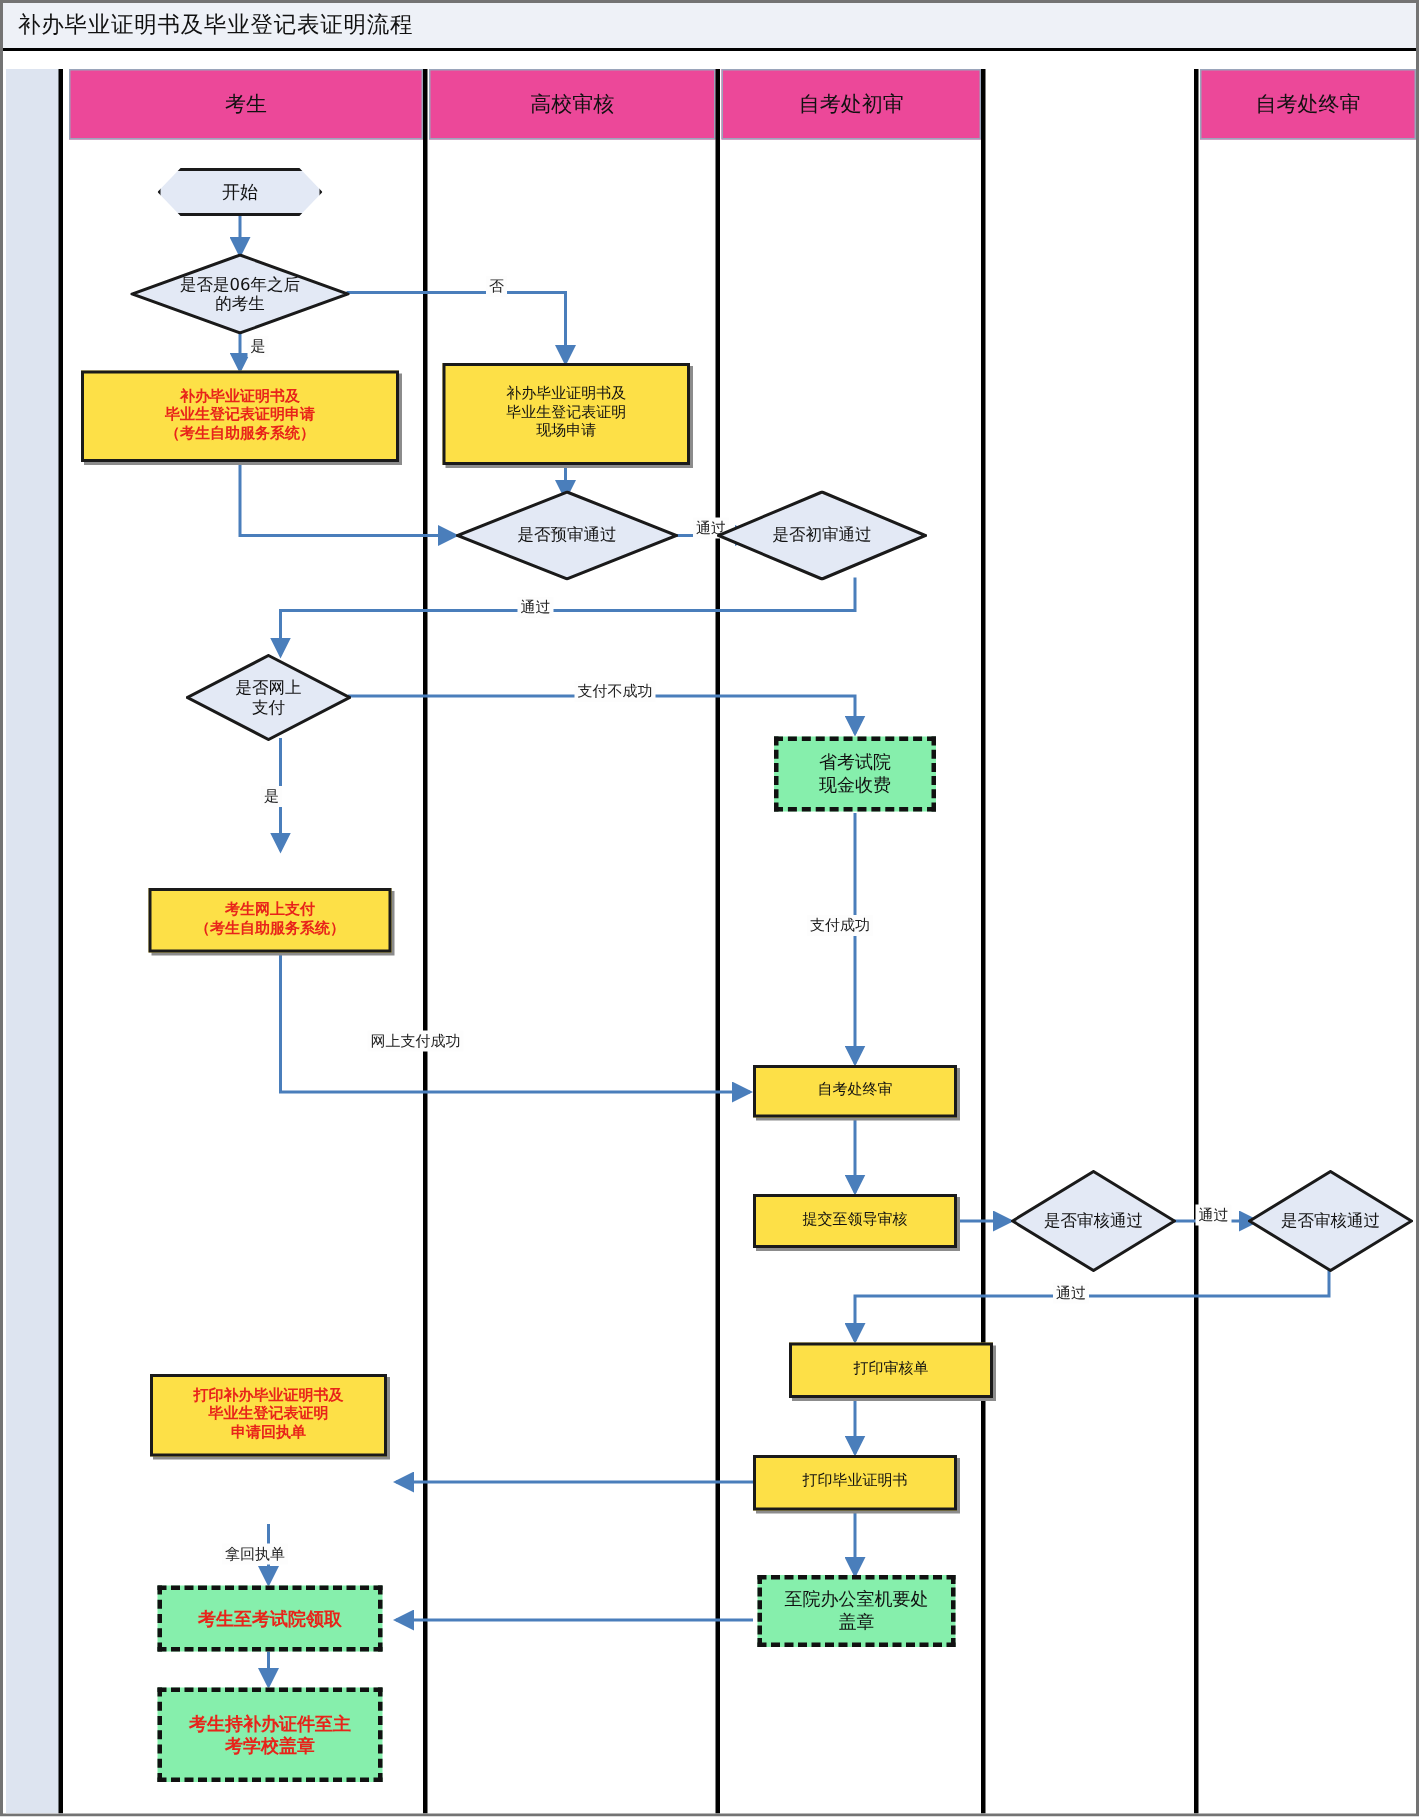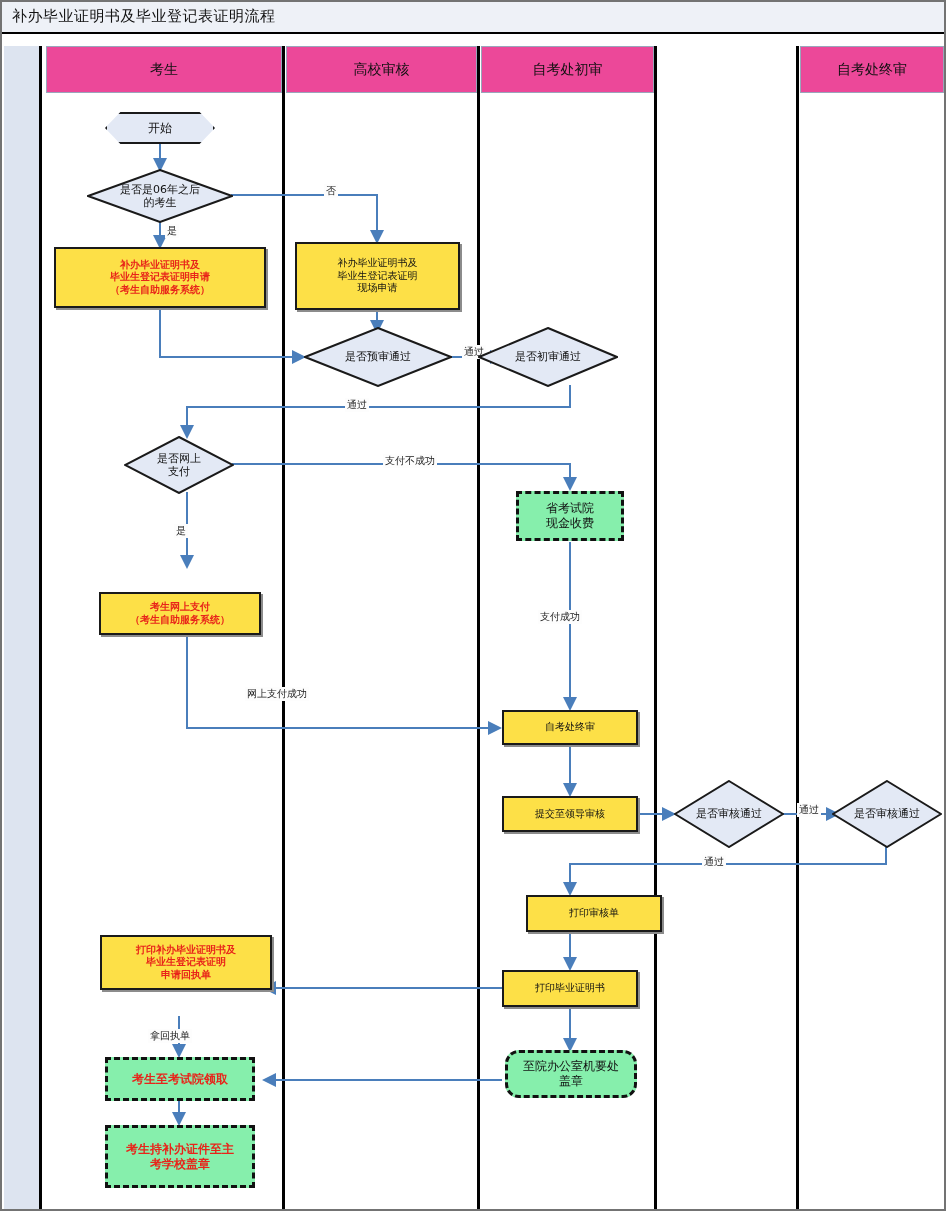--- a/index.html
+++ b/index.html
@@ -186,21 +186,21 @@
     <svg width="110" height="68" viewBox="0 0 110 68" xmlns="http://www.w3.org/2000/svg">
       <polygon points="55,1 109,34 55,67 1,34" fill="#e3e9f5" stroke="#1a1a1a" stroke-width="2"></polygon>
     </svg>
     <div class="diamond-label">是否审核通过</div>
   </div>
 
   <div class="node proc" style="left:500px;top:893px;width:136px;height:37px;margin-left:24px;">打印审核单</div>
 
   <div class="node proc" style="left:500px;top:968px;width:136px;height:37px;">打印毕业证明书</div>
 
-  <div class="node proc red" style="left:98px;top:933px;width:172px;height:55px;">打印补办毕业证明书及<br>毕业生登记表证明<br>申请回执单</div>
-
-  <div class="node dashed blk" style="left:503px;top:1048px;width:132px;height:48px;border-radius:14px;">至院办公室机要处<br>盖章</div>
+  <div class="node proc red" style="left:98px;top:914px;width:158px;height:55px;">打印补办毕业证明书及<br>毕业生登记表证明<br>申请回执单</div>
+
+  <div class="node dashed blk" style="left:503px;top:1048px;width:132px;height:48px;">至院办公室机要处<br>盖章</div>
 
   <div class="node dashed" style="left:103px;top:1055px;width:150px;height:44px;">考生至考试院领取</div>
 
   <div class="node dashed" style="left:103px;top:1123px;width:150px;height:63px;">考生持补办证件至主<br>考学校盖章</div>
 
 </div>
 
 </body></html>

